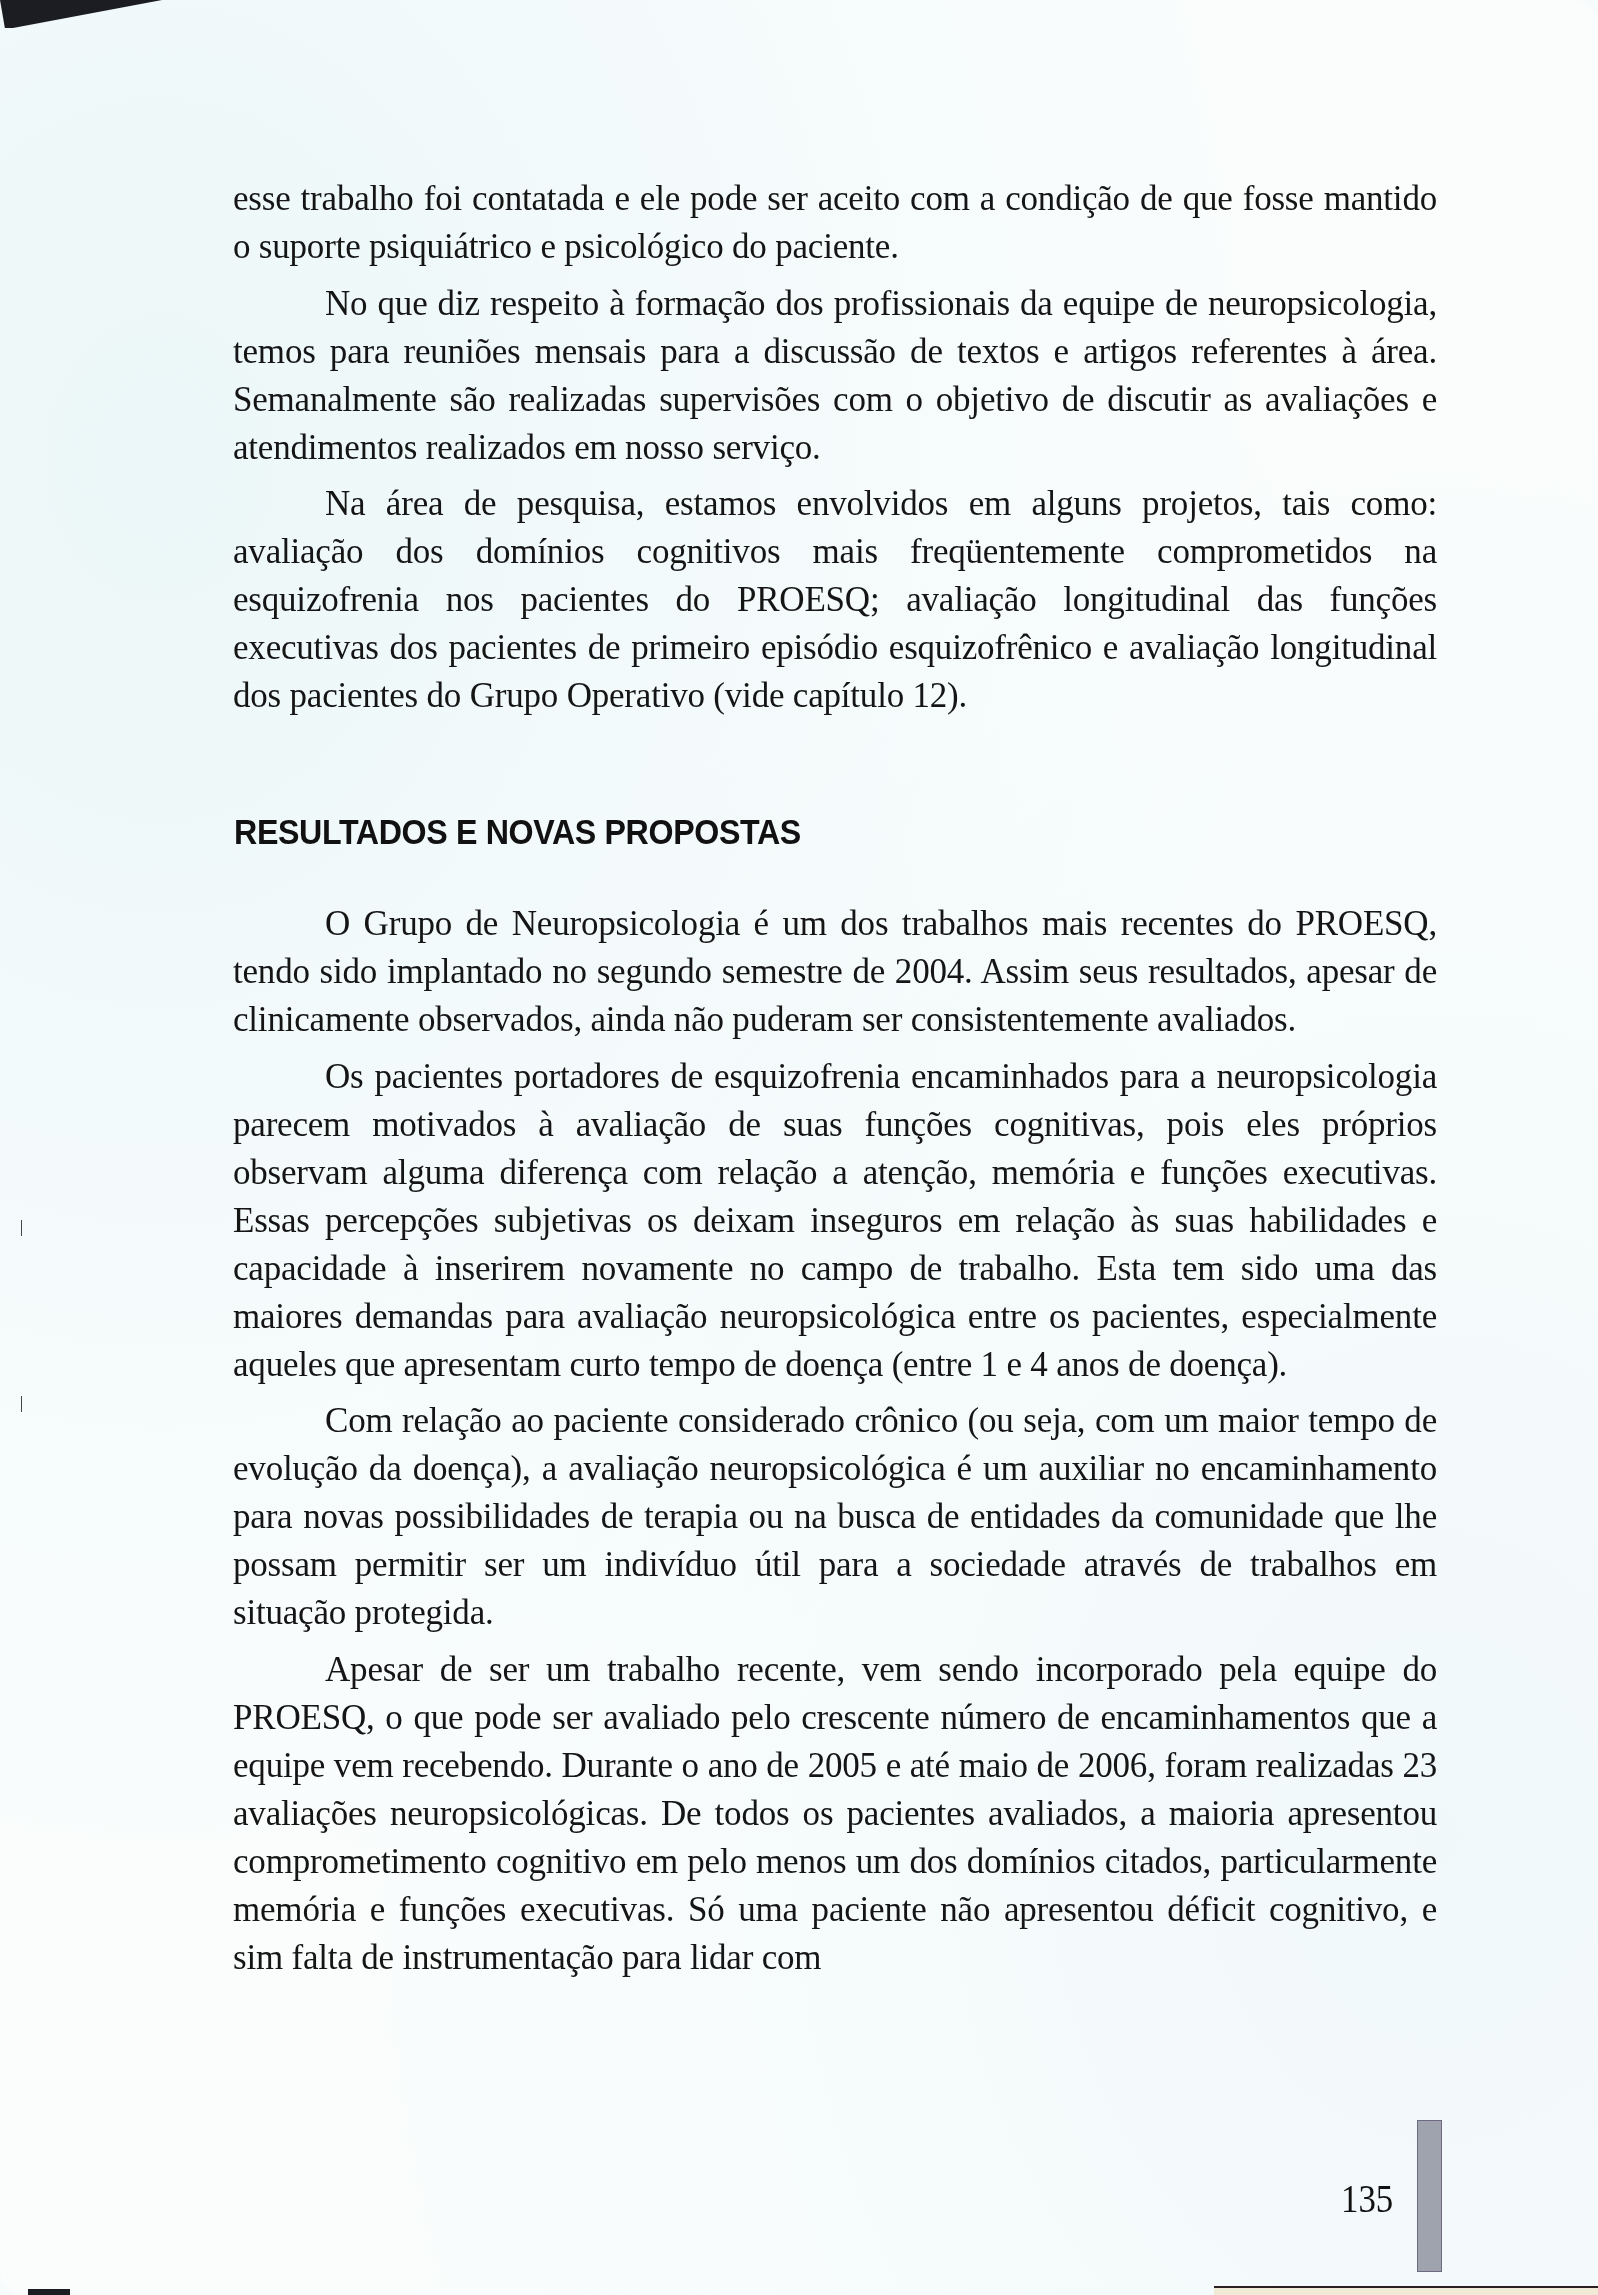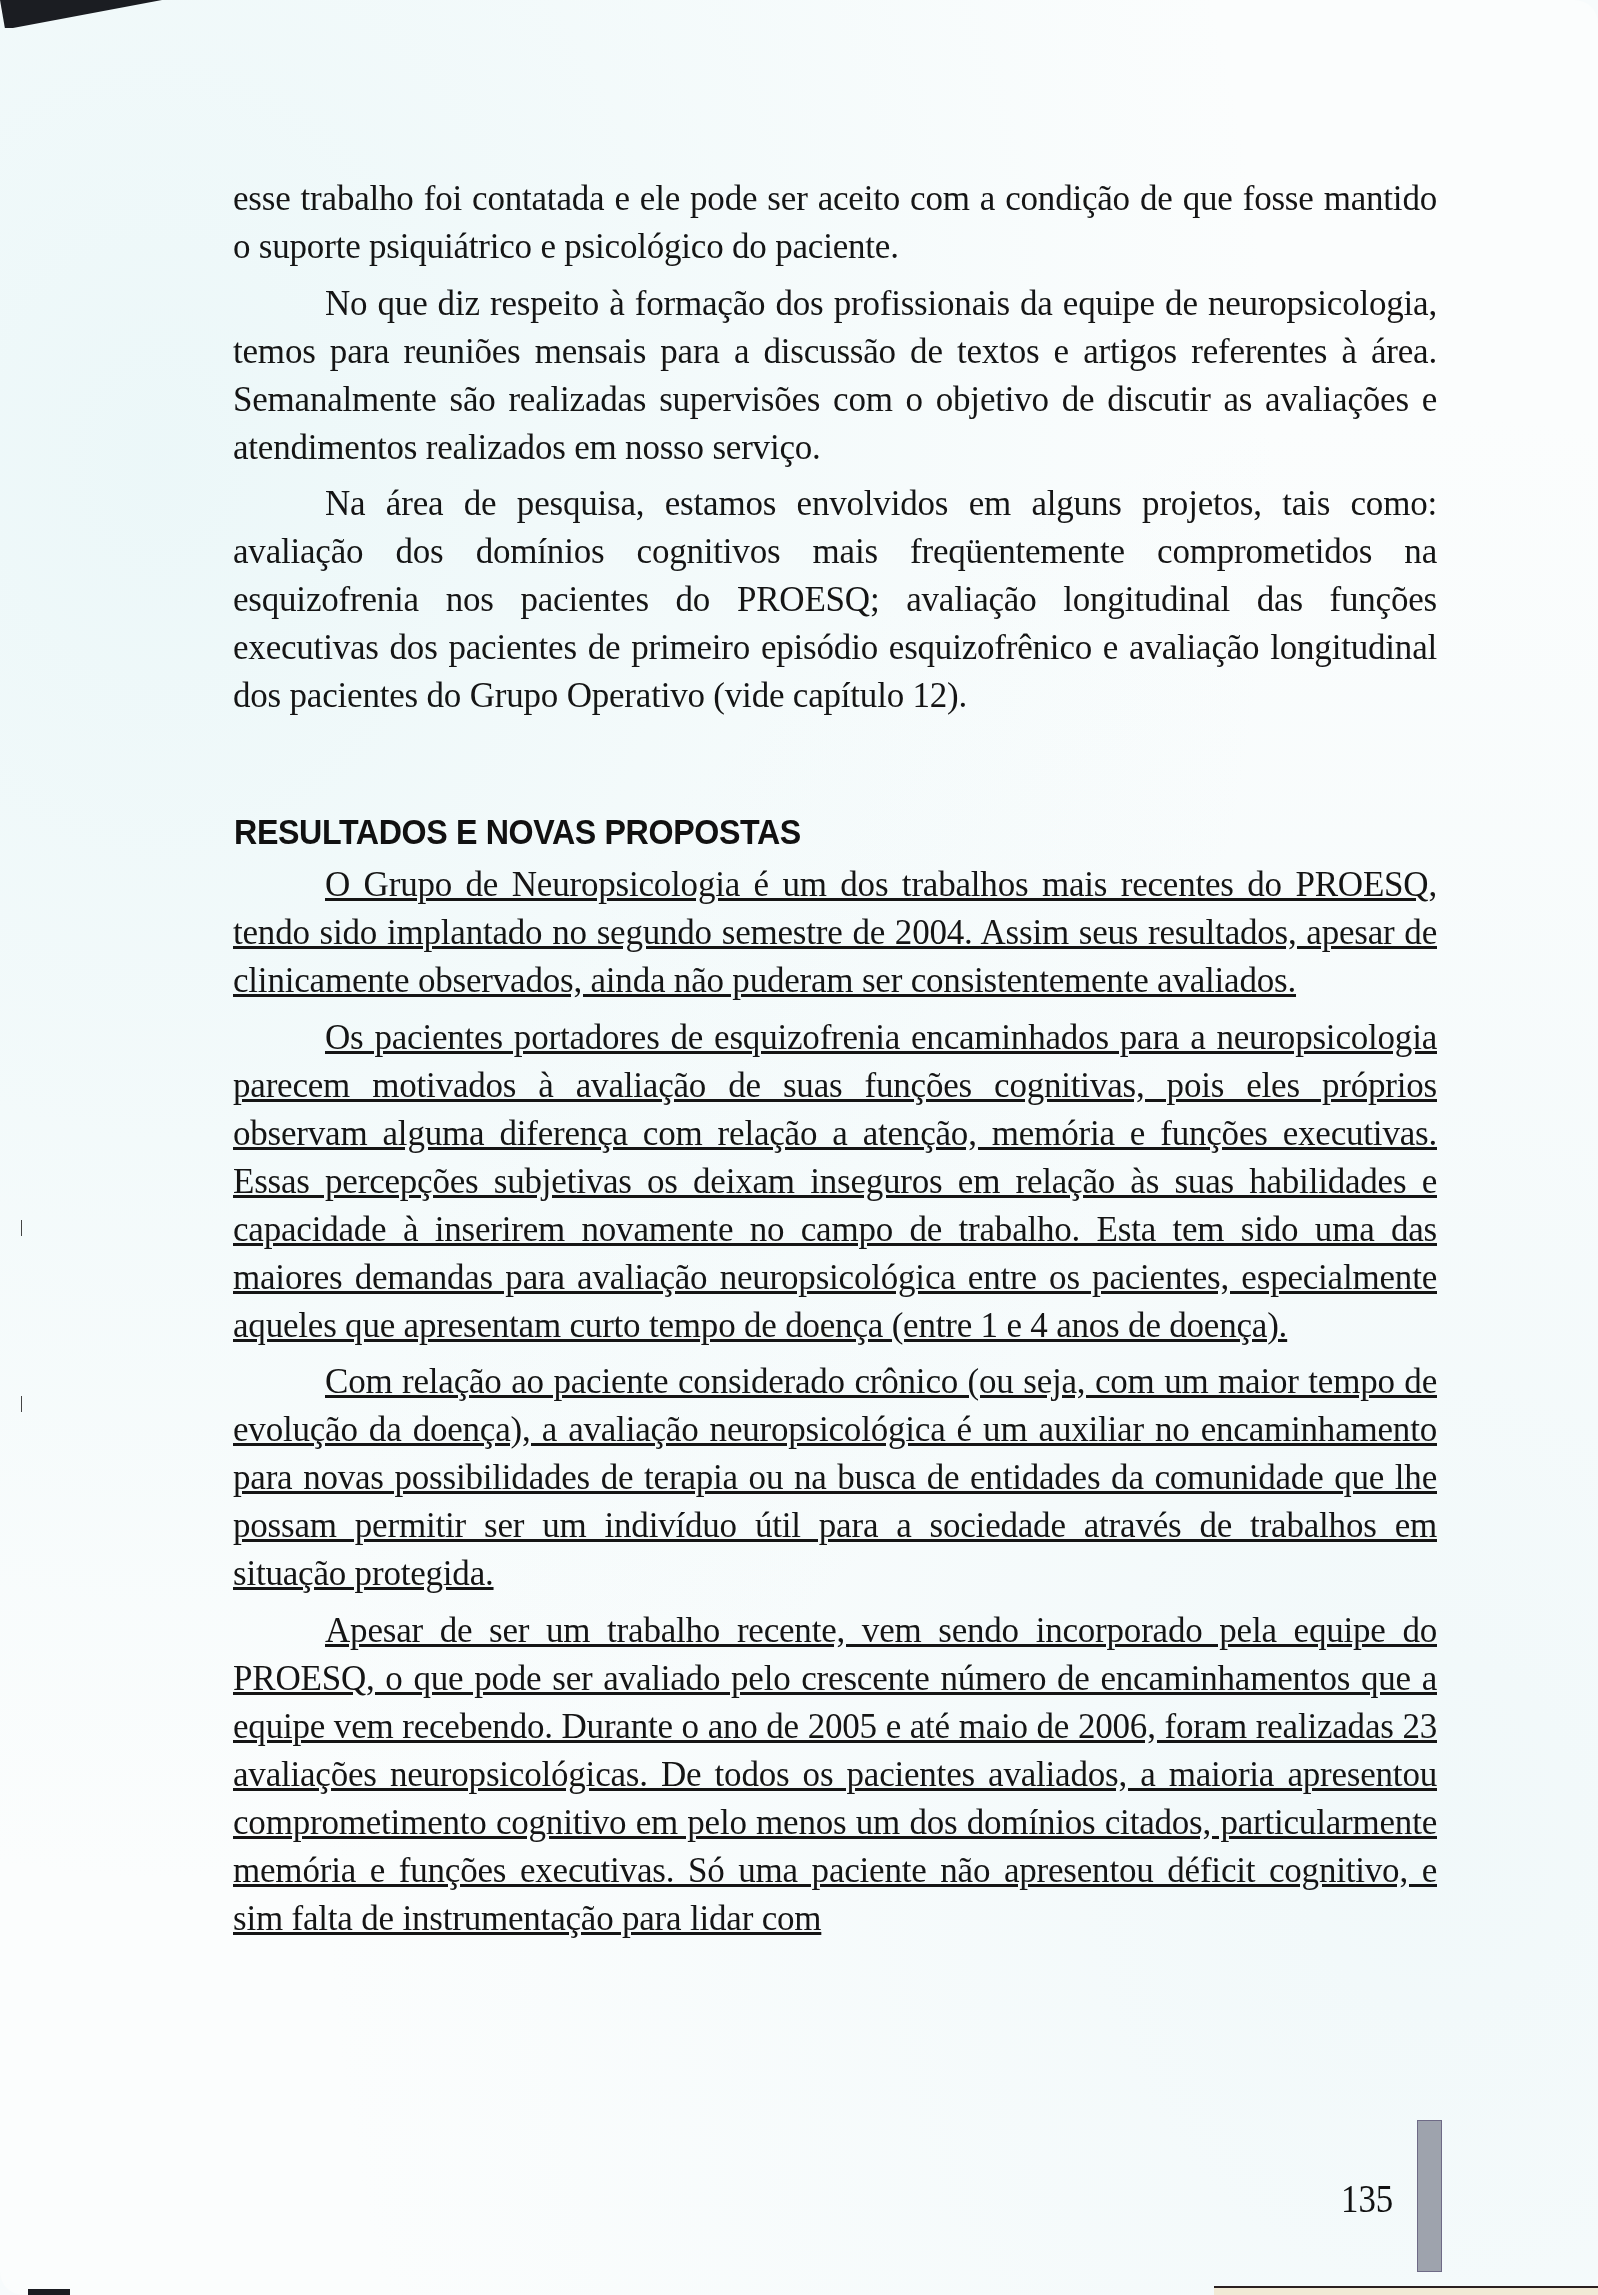--- a/index.html
+++ b/index.html
@@ -72,21 +72,21 @@
     top: 812px;
     font-family: "Liberation Sans", "DejaVu Sans", sans-serif;
     font-weight: bold;
     font-size: 35px;
     letter-spacing: -0.4px;
     color: #111;
     transform: scaleX(0.92);
     transform-origin: left center;
   }
   .section-top { top: 175px; }
-  .section-bottom { top: 861px; text-decoration: underline; }
+  .section-bottom { top: 900px; }
   .tab-marker {
     position: absolute;
     left: 1417px;
     top: 2120px;
     width: 25.4px;
     height: 152px;
     background: #9ea3ad;
     border: 1.4px solid #6e6a86;
     box-sizing: border-box;
   }

